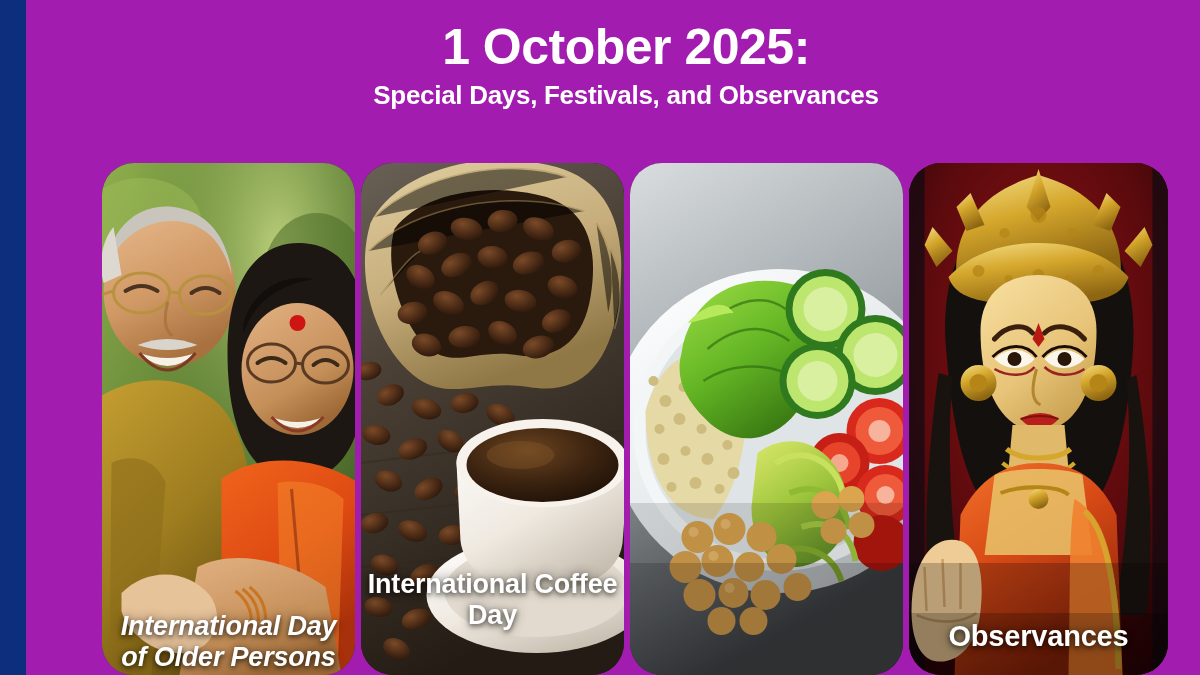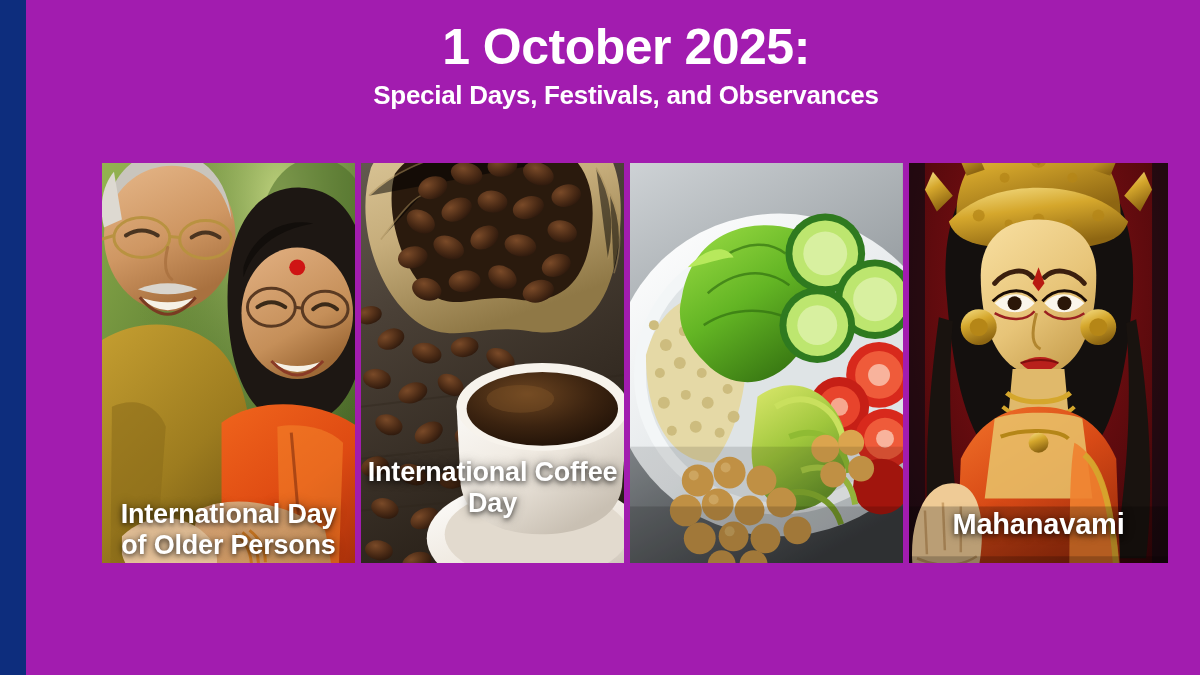--- a/index.html
+++ b/index.html
@@ -57,25 +57,26 @@
     position: absolute;
     left: 76px;
     top: 163px;
     width: 1066px;
     height: 512px;
     display: flex;
     gap: 6px;
   }
   .panel {
     position: relative;
-    height: 400px;
+    height: 512px;
     overflow: hidden;
     background: #1b1b1b;
-  }
-  .panel-1 { width: 254px; }
+    border-radius: 32px;
+  }
+  .panel-1 { width: 254px; font-style: italic; }
   .panel-2 { width: 264px; }
   .panel-3 { width: 274px; }
   .panel-4 { width: 260px; }
 
   .art {
     position: absolute;
     inset: 0;
     width: 100%;
     height: 100%;
     display: block;
@@ -527,17 +528,17 @@
         <path d="M4 430 C 10 388 30 372 52 378 C 70 384 76 412 72 448 C 68 486 46 502 26 498 C 8 494 0 466 4 430 Z" fill="#efcb96"></path>
         <g stroke="#c79a60" stroke-width="2.5" fill="none" opacity="0.85">
           <path d="M16 404 L 18 448"></path>
           <path d="M34 396 L 36 444"></path>
           <path d="M52 400 L 52 446"></path>
           <path d="M8 452 C 30 462 54 460 68 450"></path>
         </g>
         <rect x="0" y="400" width="260" height="112" fill="#000" opacity="0.22"></rect>
         <rect x="0" y="450" width="260" height="62" fill="#000" opacity="0.2"></rect>
       </svg>
-      <div class="caption cap-4">Mahanavami</div>
+      <div class="caption cap-4">Observances</div>
     </div>
 
   </div>
 </div>
 
 </body></html>

